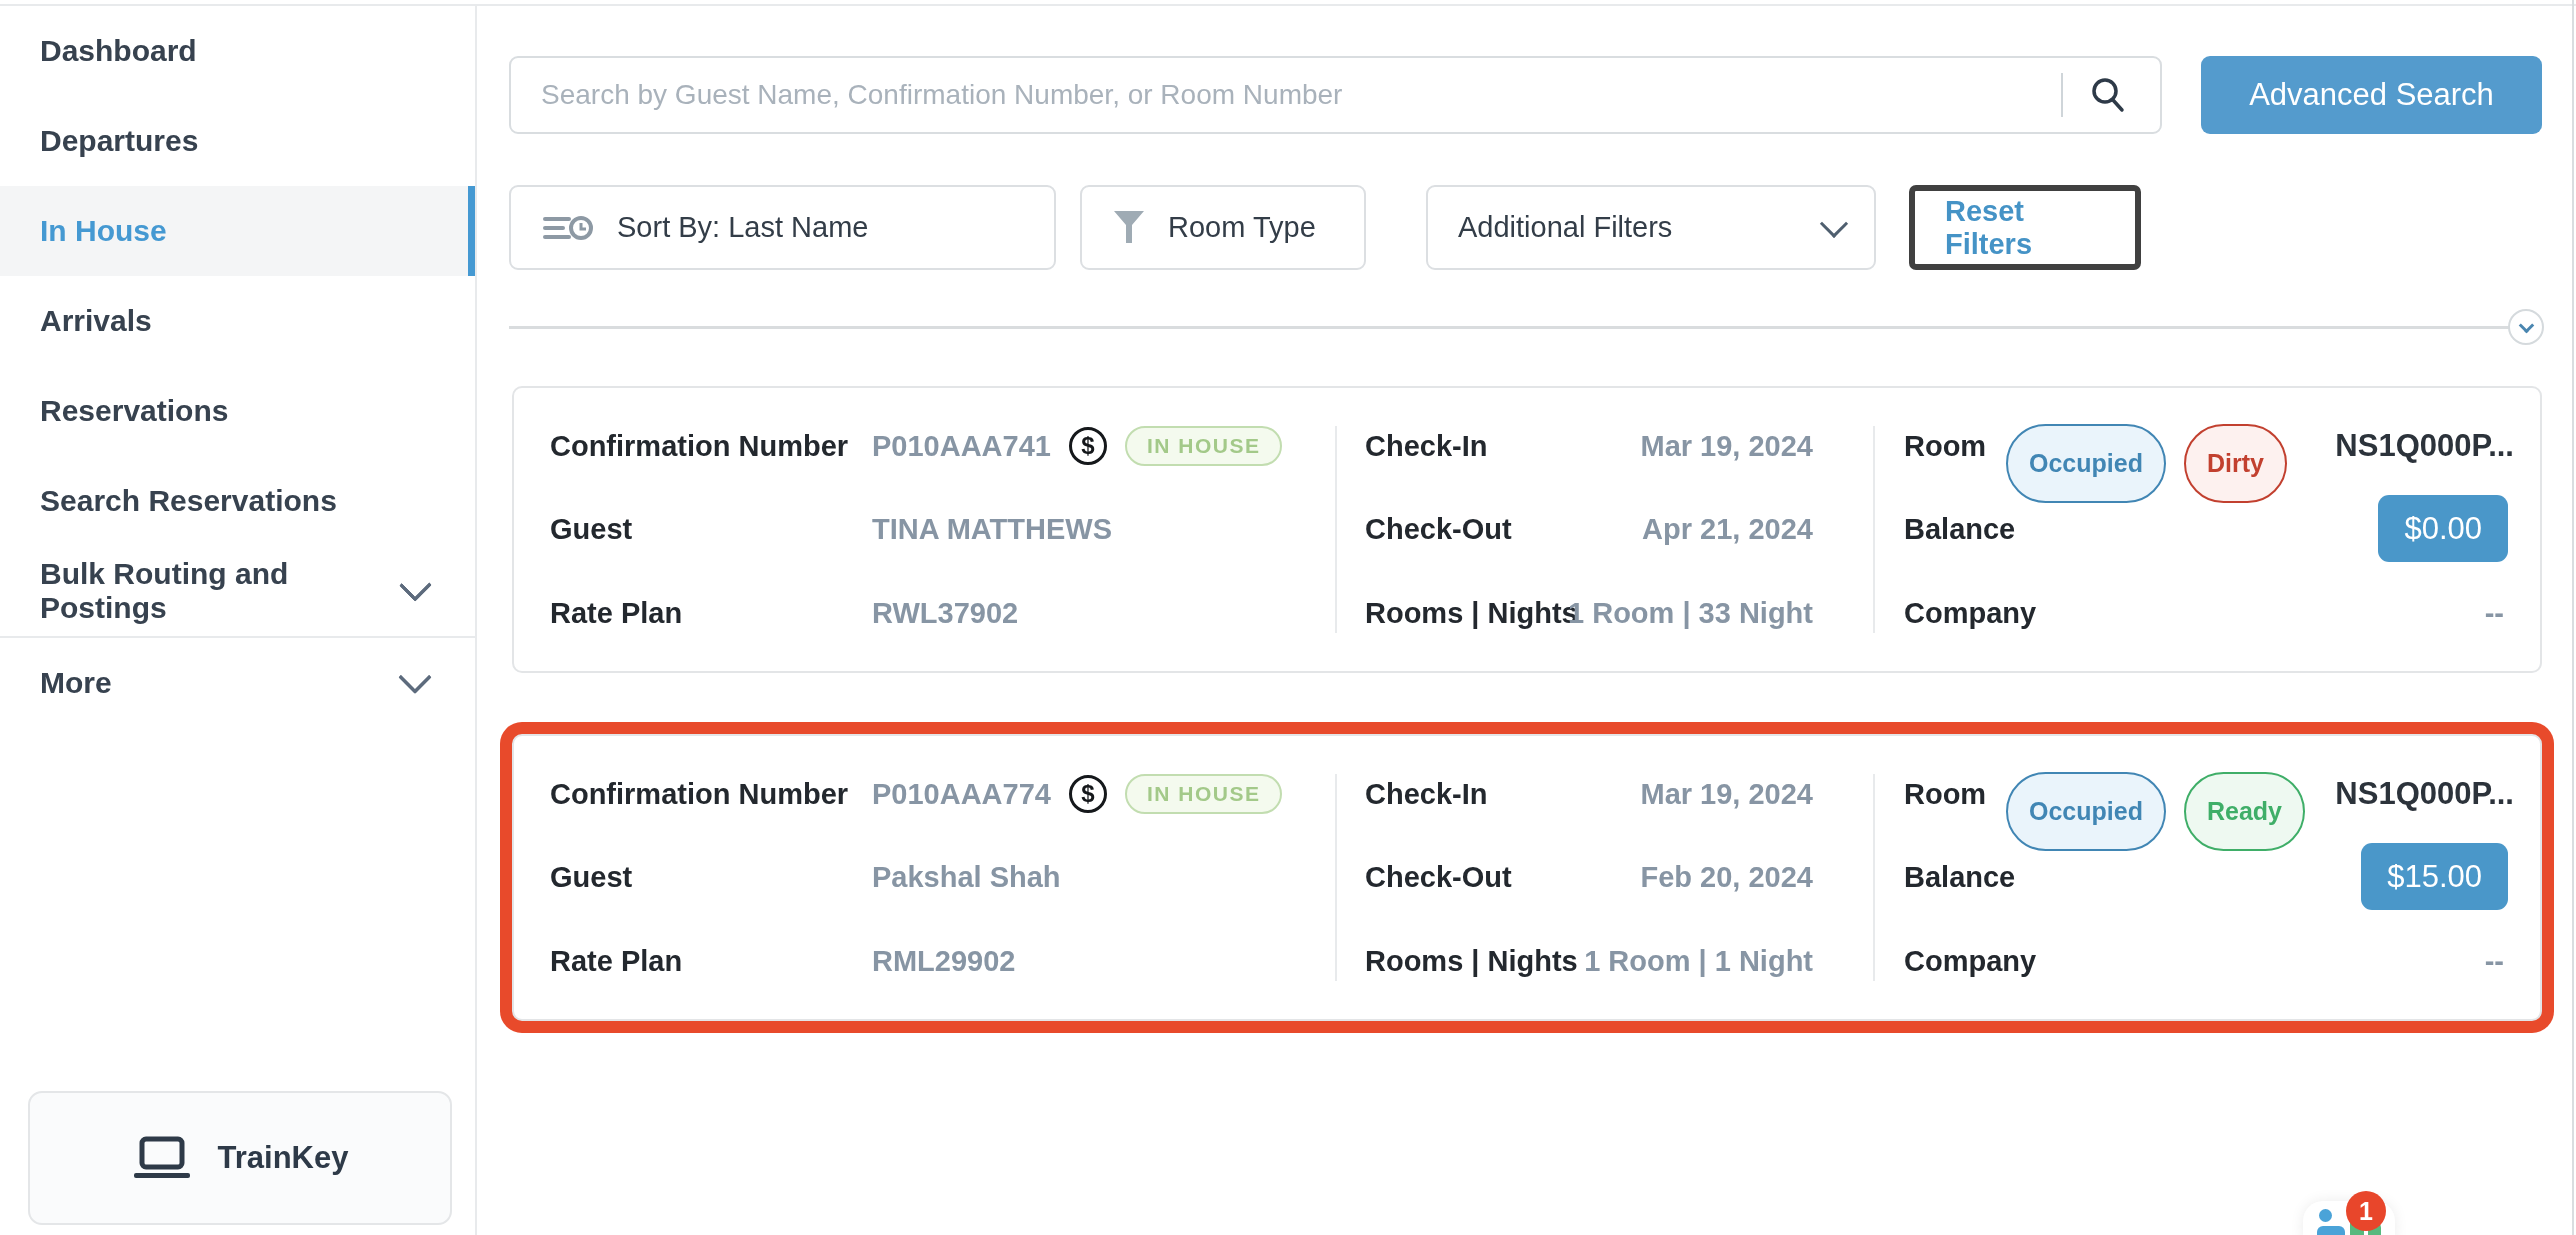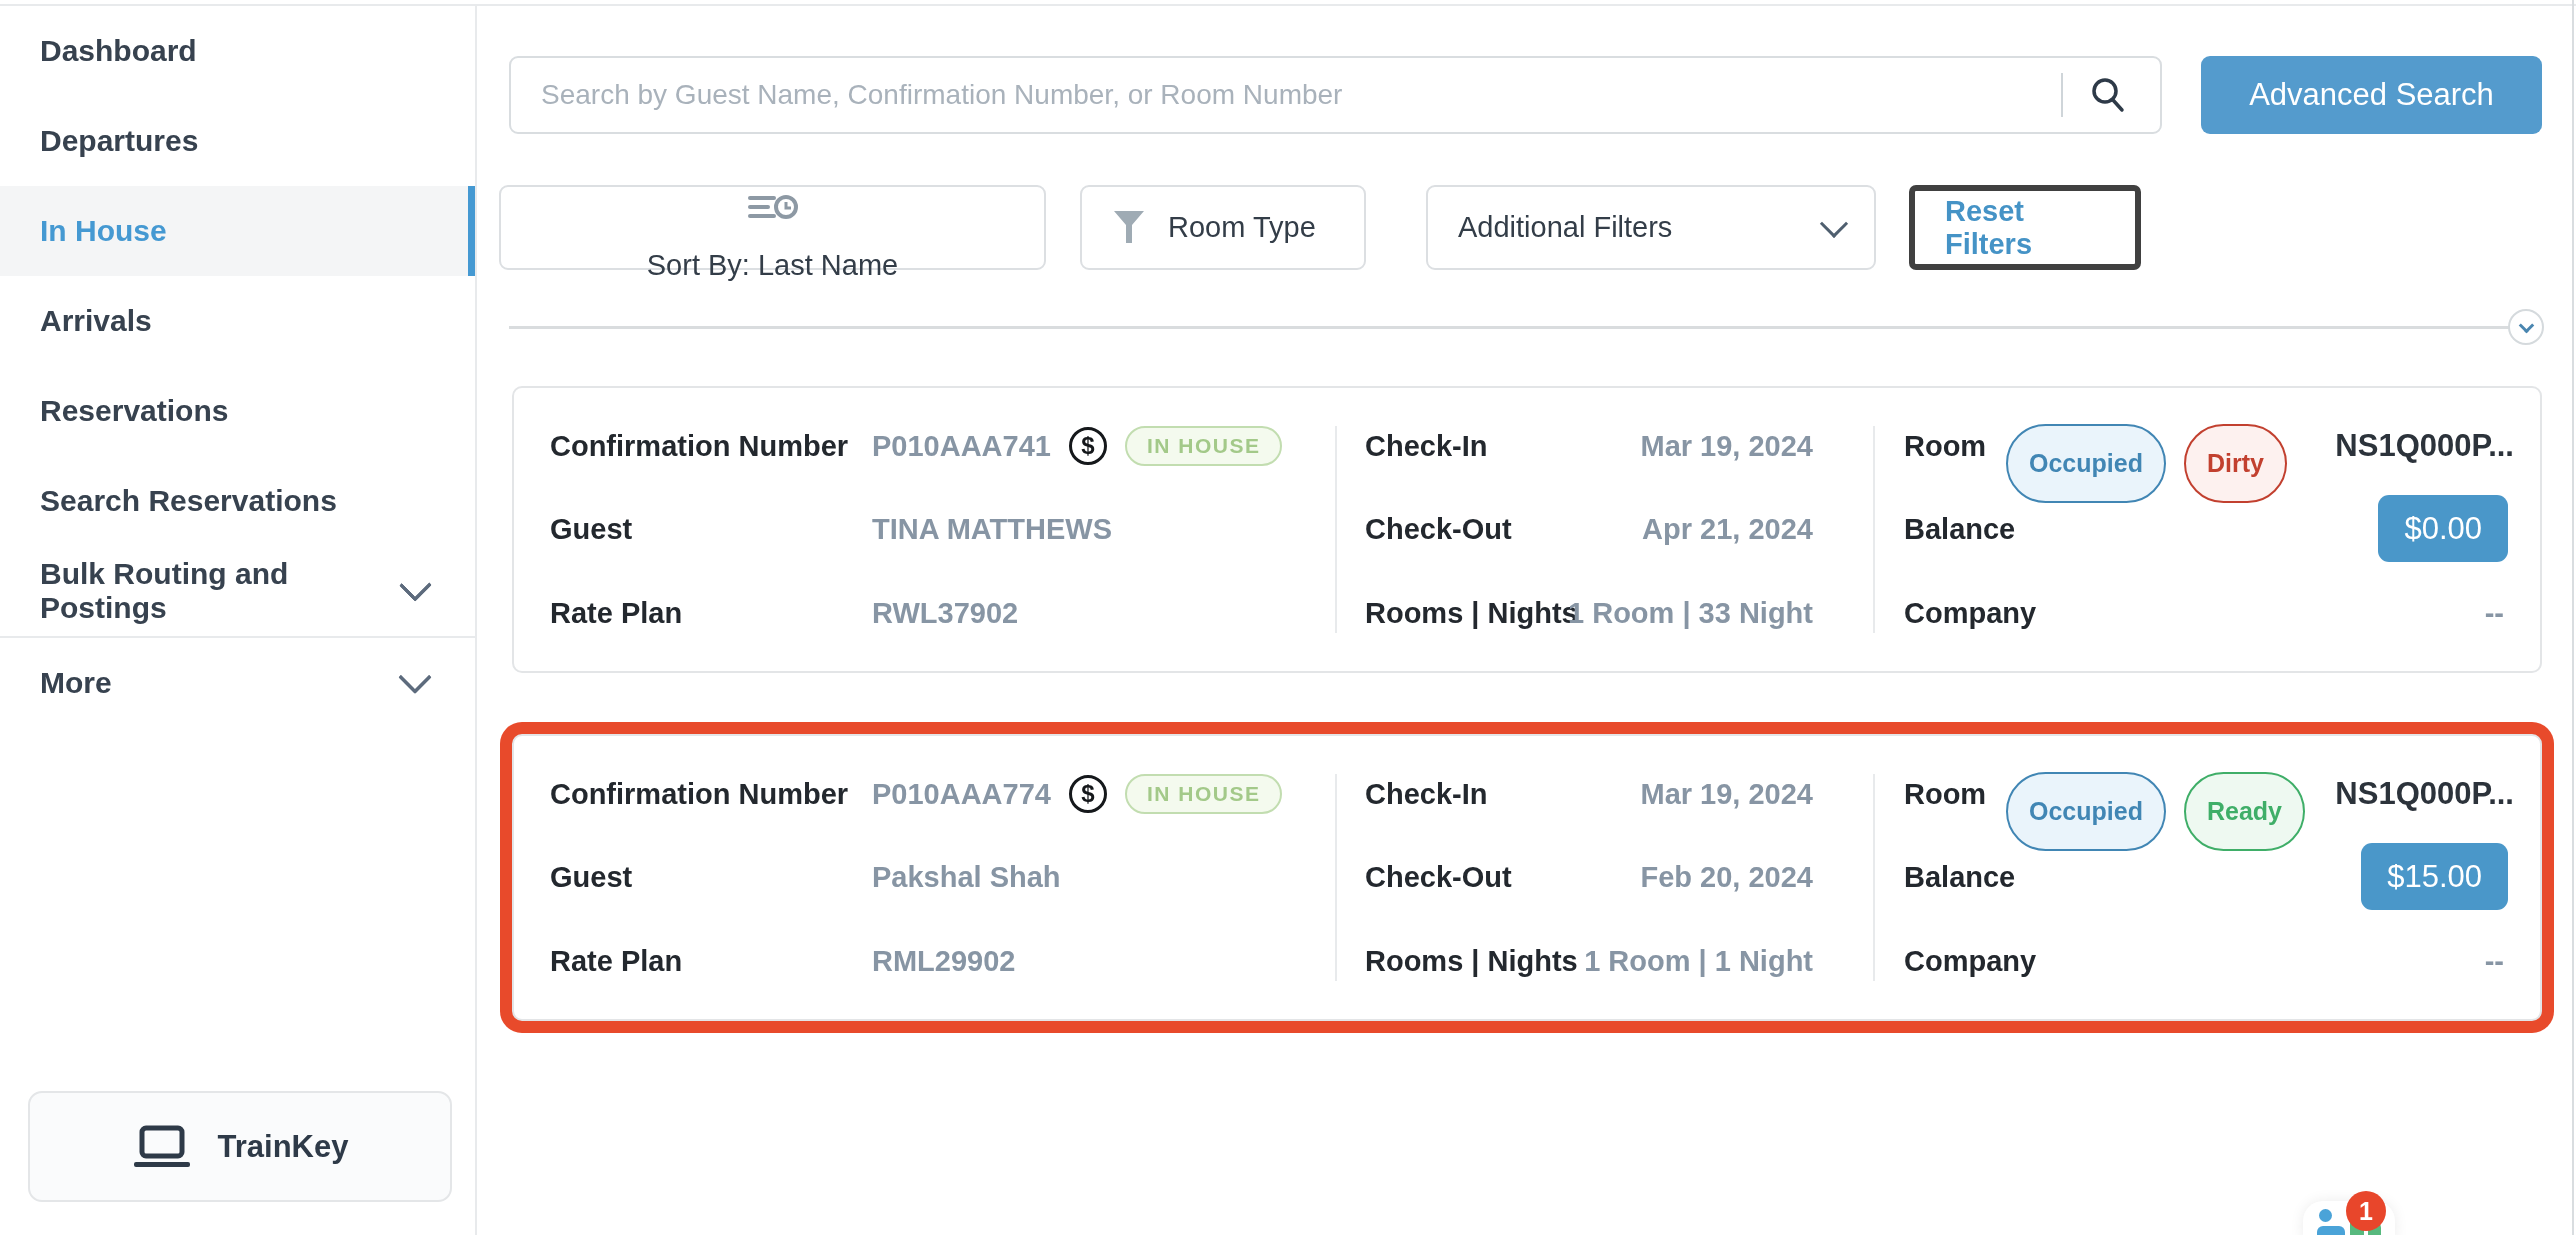--- a/index.html
+++ b/index.html
@@ -12,35 +12,35 @@
   .top-hairline { position:absolute; top:4px; left:0; width:100%; height:2px; background:#e8eaec; }
   .right-edge   { position:absolute; top:0; right:2px; width:2px; height:100%; background:#d9dde0; }
 
   
   .sidebar { position:absolute; top:6px; left:0; width:477px; height:1229px; background:#fff; border-right:2px solid #e8eaec; }
   .nav-item { position:relative; height:90px; display:flex; align-items:center; padding:0 48px 0 40px; font-size:30px; font-weight:700; color:#37424f; cursor:pointer; }
   .nav-item.active { background:#f4f5f6; color:#4599d2; }
   .nav-item.active .active-bar { position:absolute; right:0; top:0; bottom:0; width:7px; background:#4599d2; }
   .nav-chevron { width:24px; height:24px; margin-left:auto; border-right:4px solid #5d6b7d; border-bottom:4px solid #5d6b7d; transform:rotate(45deg) translate(-4px,-4px); border-radius:2px; }
   .sidebar-divider { height:2px; background:#e8eaec; }
-  .trainkey { position:absolute; left:28px; top:1085px; width:424px; height:111px; background:#fafbfc; border:2px solid #e4e6e8; border-radius:14px; display:flex; align-items:center; justify-content:center; gap:26px; font-size:31px; font-weight:700; color:#2e3a48; cursor:pointer; }
+  .trainkey { position:absolute; left:28px; top:1085px; width:424px; height:134px; background:#fafbfc; border:2px solid #e4e6e8; border-radius:14px; display:flex; align-items:center; justify-content:center; gap:26px; font-size:31px; font-weight:700; color:#2e3a48; cursor:pointer; }
 
   
   .main { position:absolute; left:477px; top:0; width:1710px; height:1235px; }
 
   .search-box { position:absolute; left:32px; top:56px; width:1653px; height:78px; }
   .search-box input { width:100%; height:100%; border:2px solid #d9dde0; border-radius:9px; font-family:inherit; font-size:28px; color:#333d48; padding:0 149px 0 30px; outline:none; }
   .search-box input::placeholder { color:#a9b2bb; }
   .search-divider { position:absolute; right:99px; top:17px; height:44px; width:2px; background:#cfd5d9; }
   .search-icon { position:absolute; right:34px; top:19px; }
 
   .btn-primary { position:absolute; left:1724px; top:56px; width:341px; height:78px; background:#549bcd; border:none; border-radius:9px; color:#fff; font-family:inherit; font-size:31px; font-weight:500; cursor:pointer; }
 
   .filter-btn { position:absolute; top:185px; height:85px; background:#fff; border:2px solid #dcdfe2; border-radius:9px; display:flex; align-items:center; gap:22px; padding:0 30px; font-size:29px; color:#333d48; cursor:pointer; }
-  .filter-sort { left:22px;  width:547px;flex-direction:column; }
+  .filter-sort { left:32px;  width:547px; }
   .filter-room { left:603px; width:286px; }
   .filter-additional { left:949px; width:450px; justify-content:space-between; }
   .filter-reset { left:1432px; width:232px; border:6px solid #404040; color:#4593c6; font-weight:600; justify-content:center; border-radius:7px; }
   .chev-down { width:20px; height:20px; border-right:3px solid #4f5f6f; border-bottom:3px solid #4f5f6f; transform:rotate(45deg) translate(-3px,-3px); }
 
   .section-divider { position:absolute; left:32px; top:326px; width:2003px; height:3px; background:#d9dcde; }
   .collapse-circle { position:absolute; left:2031px; top:309px; width:36px; height:36px; background:#fff; border:2px solid #d5dadd; border-radius:50%; cursor:pointer; }
   .collapse-circle .chev { position:absolute; left:11px; top:9px; width:11px; height:11px; border-right:3px solid #4a86b0; border-bottom:3px solid #4a86b0; transform:rotate(45deg); }
 
   

